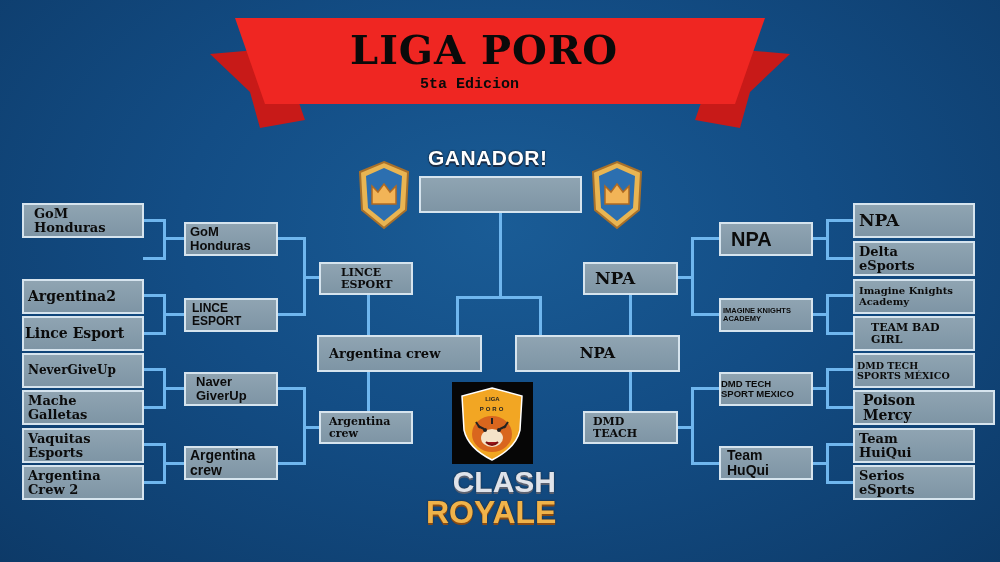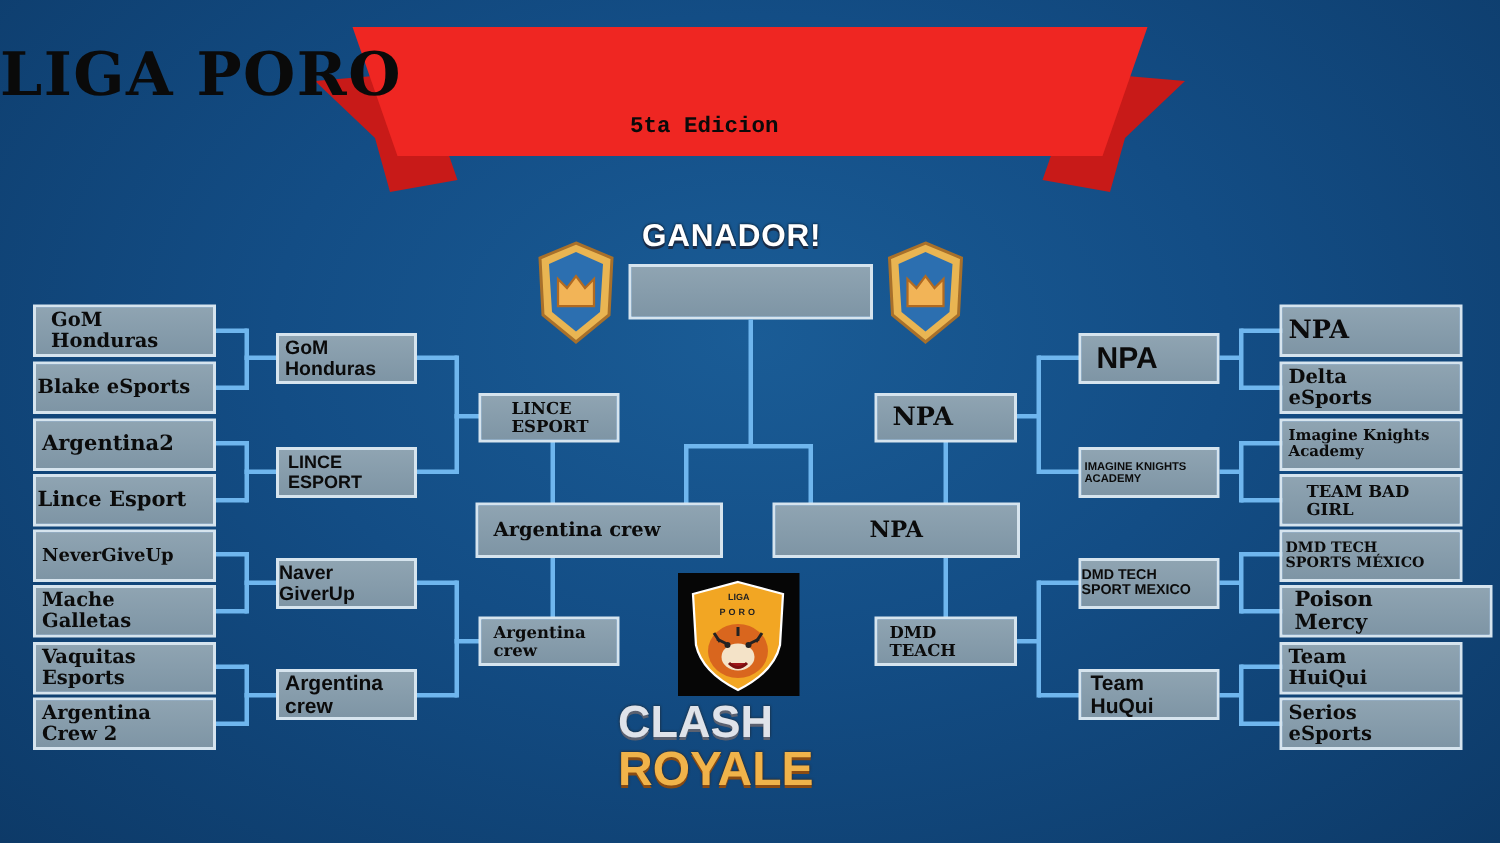--- a/index.html
+++ b/index.html
@@ -7,29 +7,29 @@
     background:radial-gradient(ellipse at 50% 40%, #1a5c96 0%, #134d85 45%, #0d3a68 100%);
     font-family:"DejaVu Serif","Liberation Serif",serif;}
   .stage{position:absolute;left:0;top:0;width:1000px;height:562px;}
   .box{position:absolute;background:linear-gradient(#8fa4b2,#7e95a5);border:2px solid #d6e4ee;
     box-sizing:border-box;color:#0b0b0b;font-weight:bold;line-height:1.05;
     display:flex;align-items:center;padding:0 4px;overflow:hidden;white-space:pre-line;}
   .serif{font-family:"DejaVu Serif","Liberation Serif",serif;}
   .sans{font-family:"Liberation Sans","DejaVu Sans",sans-serif;}
   .line{position:absolute;background:#6fb6ee;}
   .banner{position:absolute;}
-  .title{position:absolute;left:0;width:968px;top:26px;font-family:"DejaVu Serif",serif;
+  .title{position:absolute;left:0;width:968px;text-align:center;top:26px;font-family:"DejaVu Serif",serif;
     font-weight:900;font-size:40px;color:#0a0a0a;letter-spacing:1px;}
   .subtitle{position:absolute;left:420px;top:76px;font-family:Liberation Mono, monospace;font-weight:bold;font-size:15px;color:#0a0a0a;}
   .ganador{position:absolute;left:428px;top:146px;font-family:"Liberation Sans",sans-serif;font-weight:900;
     font-size:21px;color:#fff;letter-spacing:0.5px;text-shadow:0 2px 0 #1b2b44,0 0 2px #000;}
   .winner{position:absolute;left:419px;top:176px;width:163px;height:37px;background:linear-gradient(#8fa4b2,#7e95a5);border:2px solid #d6e4ee;box-sizing:border-box;}
   .crest{position:absolute;width:56px;height:70px;}
   .logo{position:absolute;left:452px;top:382px;width:81px;height:82px;background:#060606;}
-  .cr{position:absolute;left:412px;top:468px;width:130px;text-align:left;font-family:"Liberation Sans",sans-serif;font-weight:900;line-height:0.95;}
+  .cr{position:absolute;left:426px;top:468px;width:130px;text-align:right;font-family:"Liberation Sans",sans-serif;font-weight:900;line-height:0.95;}
   .cr .c1{font-size:30px;color:#dfe3ea;text-shadow:0 2px 0 #5b6170,0 0 2px #222;}
   .cr .c2{font-size:32px;color:#f0b34a;text-shadow:0 2px 0 #8a4b12,0 0 2px #3a1d05;}
 </style>
 </head>
 <body>
 
 <div class="stage">
 
   <svg class="banner" style="left:210px;top:12px" width="580" height="120" viewBox="0 0 580 120">
     <polygon points="0,42 70,36 95,108 50,116 40,80" fill="#c81a18"></polygon>
@@ -120,36 +120,35 @@
   <div class="line" style="left:691px;top:237px;width:3px;height:79px"></div>
   <div class="line" style="left:677px;top:276px;width:16px;height:3px"></div>
 
   <div class="line" style="left:692px;top:387px;width:28px;height:3px"></div>
   <div class="line" style="left:692px;top:462px;width:28px;height:3px"></div>
   <div class="line" style="left:691px;top:387px;width:3px;height:78px"></div>
   <div class="line" style="left:677px;top:426px;width:16px;height:3px"></div>
 
   <div class="box serif" style="left:22px;top:203px;width:122px;height:35px;font-size:13px;padding-left:10px">GoM
 Honduras</div>
-  <div class="box serif" style="left:22px;top:241px;width:122px;height:35px;font-size:13px;padding-left:1px">Blake eSports</div>
   <div class="box serif" style="left:22px;top:279px;width:122px;height:35px;font-size:14px">Argentina2</div>
   <div class="box serif" style="left:22px;top:316px;width:122px;height:35px;font-size:14px;padding-left:1px">Lince Esport</div>
   <div class="box serif" style="left:22px;top:353px;width:122px;height:35px;font-size:12px">NeverGiveUp</div>
   <div class="box serif" style="left:22px;top:428px;width:122px;height:35px;font-size:13px">Vaquitas
 Esports</div>
   <div class="box serif" style="left:22px;top:390px;width:122px;height:35px;font-size:13px">Mache
 Galletas</div>
   <div class="box serif" style="left:22px;top:465px;width:122px;height:35px;font-size:13px">Argentina
 Crew 2</div>
 
   <div class="box sans" style="left:184px;top:222px;width:94px;height:34px;font-size:13px">GoM
 Honduras</div>
   <div class="box sans" style="left:184px;top:298px;width:94px;height:34px;font-size:12px;padding-left:6px">LINCE
 ESPORT</div>
-  <div class="box sans" style="left:184px;top:372px;width:94px;height:34px;font-size:13px;padding-left:0">Naver
+  <div class="box sans" style="left:184px;top:372px;width:94px;height:34px;font-size:13px;padding-left:10px">Naver
 GiverUp</div>
   <div class="box sans" style="left:184px;top:446px;width:94px;height:34px;font-size:14px">Argentina
 crew</div>
 
   <div class="box serif" style="left:319px;top:262px;width:94px;height:33px;font-size:11px;padding-left:20px">LINCE
 ESPORT</div>
   <div class="box serif" style="left:319px;top:411px;width:94px;height:33px;font-size:11px;padding-left:8px">Argentina
 crew</div>
 
   <div class="box serif" style="left:317px;top:335px;width:165px;height:37px;font-size:13px;padding-left:10px">Argentina crew</div>

